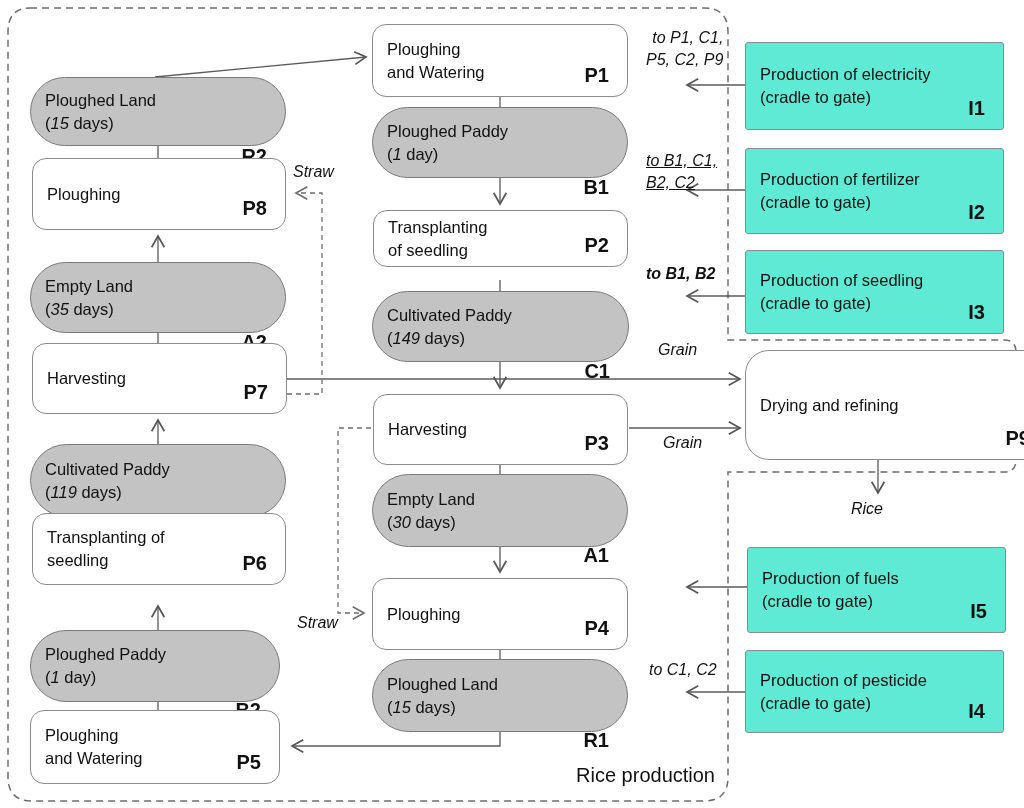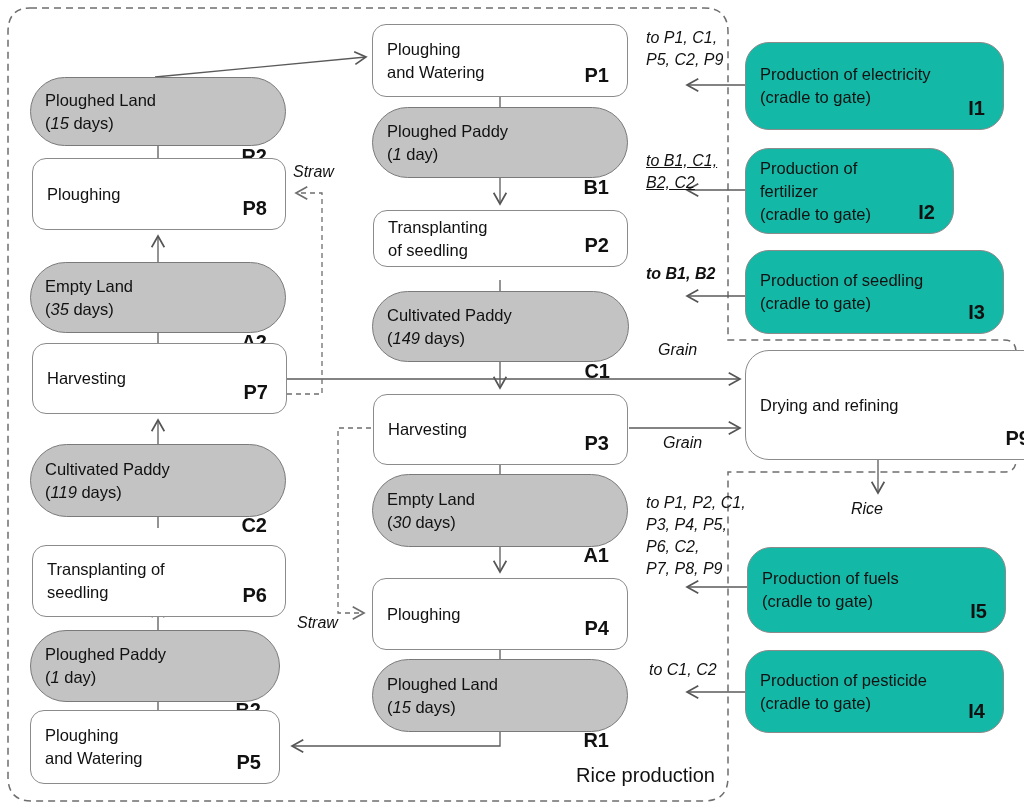--- a/index.html
+++ b/index.html
@@ -2,21 +2,21 @@
 <html><head>
 <meta charset="utf-8">
 <style>
   html,body{margin:0;padding:0;background:#fff;}
   #stage{position:relative;width:1024px;height:808px;background:#ffffff;overflow:hidden;
          font-family:"Liberation Sans",sans-serif;color:#111;}
   #wires{position:absolute;left:0;top:0;}
   .node{position:absolute;box-sizing:border-box;display:flex;align-items:center;justify-content:center;}
   .node.state{background:#c3c3c3;border:1.4px solid #7a7a7a;}
   .node.process{background:#ffffff;border:1.4px solid #8b8b8b;border-radius:14px;}
-  .node.input{background:#14b8a6;border:1.4px solid #8b8b8b;border-radius:24px;}
+  .node.input{background:#5eead4;border:1.4px solid #8b8b8b;border-radius:3px;}
   .node.big{border-radius:24px;}
   .ntext{width:100%;font-size:16.5px;line-height:23px;
          padding:0 40px 0 14px;box-sizing:border-box;}
   .ntext i{font-style:italic;}
   .nid{position:absolute;right:18px;font-weight:bold;font-size:20px;margin-top:44px;}
   .state .nid{top:50%;transform:translateY(-50%);}
   .process .nid,.input .nid{bottom:9px;}
   .flabel{position:absolute;font-style:italic;font-size:16px;line-height:22px;
           white-space:pre-line;text-align:left;}
   .syslabel{position:absolute;left:540px;top:764px;width:175px;text-align:right;
@@ -98,21 +98,21 @@
       </div>
       <div class="nid">P7</div>
     </div>
     <div class="node state" style="left: 30px; top: 444px; width: 256px; height: 73px; border-radius: 36.5px;">
       <div class="ntext">
         <div>Cultivated Paddy</div>
         <div>(<i>119</i> days)</div>
       </div>
       <div class="nid">C2</div>
     </div>
-    <div class="node process" style="left: 32px; top: 545px; width: 254px; height: 72px;">
+    <div class="node process" style="left: 32px; top: 513px; width: 254px; height: 72px;">
       <div class="ntext">
         <div>Transplanting of</div>
         <div>seedling</div>
       </div>
       <div class="nid">P6</div>
     </div>
     <div class="node state" style="left: 30px; top: 630px; width: 250px; height: 72px; border-radius: 36px;">
       <div class="ntext">
         <div>Ploughed Paddy</div>
         <div>(<i>1</i> day)</div>
@@ -180,21 +180,21 @@
       </div>
       <div class="nid">R1</div>
     </div>
     <div class="node input" style="left: 745px; top: 42px; width: 259px; height: 88px;">
       <div class="ntext">
         <div>Production of electricity</div>
         <div>(cradle to gate)</div>
       </div>
       <div class="nid">I1</div>
     </div>
-    <div class="node input" style="left: 745px; top: 148px; width: 209px; height: 86px;">
+    <div class="node input" style="left: 745px; top: 148px; width: 259px; height: 86px;">
       <div class="ntext">
         <div>Production of fertilizer</div>
         <div>(cradle to gate)</div>
       </div>
       <div class="nid">I2</div>
     </div>
     <div class="node input" style="left: 745px; top: 250px; width: 259px; height: 84px;">
       <div class="ntext">
         <div>Production of seedling</div>
         <div>(cradle to gate)</div>
@@ -219,23 +219,19 @@
         <div>Production of pesticide</div>
         <div>(cradle to gate)</div>
       </div>
       <div class="nid">I4</div>
     </div>
     <div class="flabel" style="left: 293px; top: 161px;">Straw</div>
     <div class="flabel" style="left: 297px; top: 612px;">Straw</div>
     <div class="flabel" style="left: 658px; top: 339px;">Grain</div>
     <div class="flabel" style="left: 663px; top: 432px;">Grain</div>
     <div class="flabel" style="left: 851px; top: 498px;">Rice</div>
-    <div class="flabel" style="left: 646px; top: 27px;">to P1, C1,
+    <div class="flabel" style="left: 646px; top: 27px; text-align: right;">to P1, C1,
 P5, C2, P9</div>
     <div class="flabel" style="left: 646px; top: 150px; text-decoration: underline;">to B1, C1,
 B2, C2</div>
     <div class="flabel" style="left: 646px; top: 263px; font-weight: bold;">to B1, B2</div>
-    <div class="flabel" style="left: 646px; top: 492px;">to P1, P2, C1,
-P3, P4, P5,
-P6, C2,
-P7, P8, P9</div>
     <div class="flabel" style="left: 649px; top: 659px;">to C1, C2</div>
   </div>
 
 </body></html>

